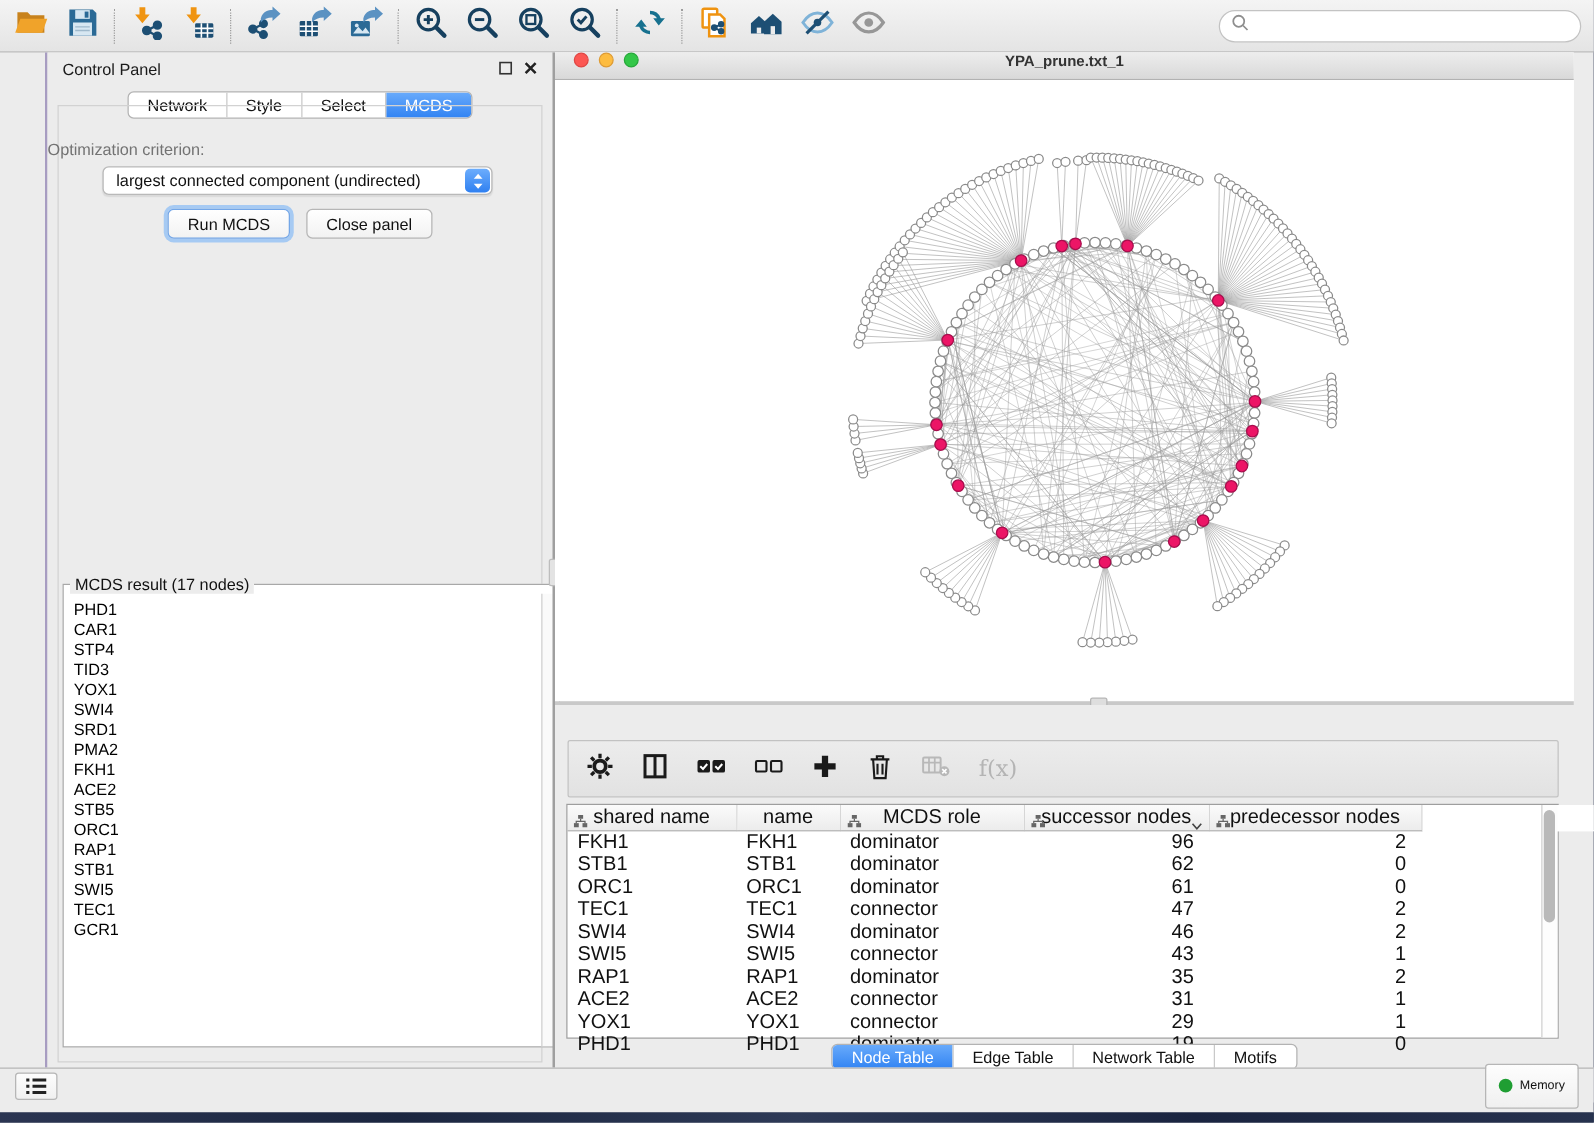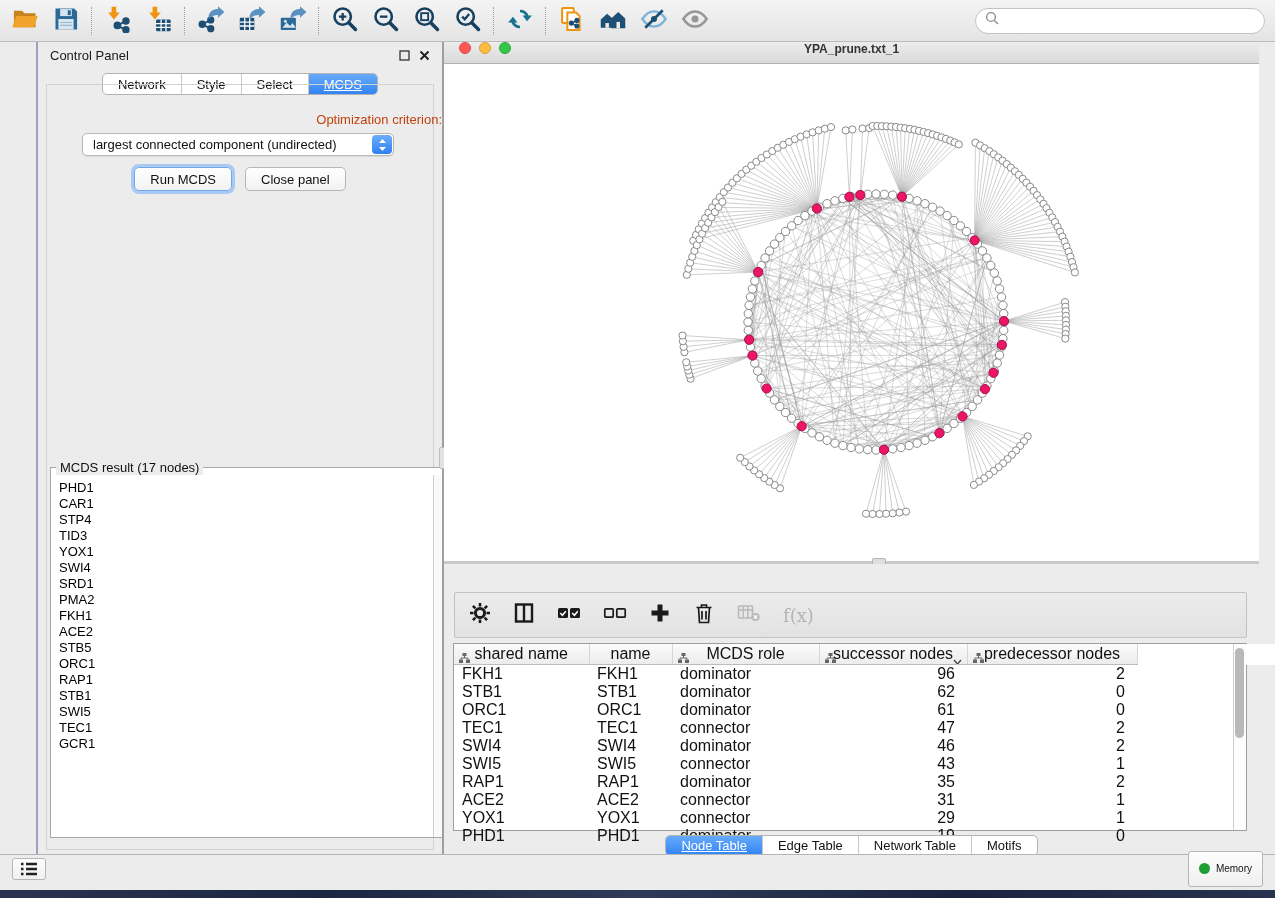--- a/index.html
+++ b/index.html
@@ -27,23 +27,23 @@
   .control-panel { position:absolute; left:2px; top:0; width:404px; height:100%; background:#ececec; }
   .panel-head { position:absolute; top:0; left:0; right:0; height:27px;
     display:flex; align-items:center; padding:0 12px; }
   .panel-head .ttl { font-size:13px; color:#1a1a1a; }
   .panel-head .winbtns { margin-left:auto; display:flex; gap:9px; align-items:center; }
   .tabrow { position:absolute; top:31px; left:0; right:0; display:flex; justify-content:center; }
   .seg { display:flex; border:1px solid #b3b3b3; border-radius:5px; overflow:hidden;
     background:#fff; height:22px; font-size:13px; }
   .seg > div { padding:3px 15px; border-left:1px solid #c9c9c9; color:#111; display:flex; align-items:center; }
   .seg > div:first-child { border-left:none; }
-  .seg > div.active { background:linear-gradient(#68aafb,#3284f3); color:#fff;text-decoration:underline; }
+  .seg > div.active { background:linear-gradient(#68aafb,#3284f3); color:#fff; }
   .pane { position:absolute; left:8px; right:8px; top:42px; bottom:12px; border:1px solid #d2d2d2; }
-  .opt-label { position:absolute; top:70px; left:0; right:0; text-align:right; font-size:13px; color:#c2410c; }
+  .opt-label { position:absolute; top:70px; left:0; right:0; text-align:left; font-size:13px; color:#737373; }
   .dropdown { position:absolute; top:91px; left:44px; width:312px; height:23px; background:#fff;
     border:1px solid #b9b9b9; border-radius:5px; font-size:13px; display:flex; align-items:center;
     padding-left:10px; color:#111; box-shadow:0 1px 1px rgba(0,0,0,.08); }
   .dropdown .stepper { position:absolute; right:1px; top:1px; bottom:1px; width:20px; border-radius:4px;
     background:linear-gradient(#6cadfc,#2f80f1); display:flex; flex-direction:column;
     align-items:center; justify-content:center; gap:2px; }
   .btnrow { position:absolute; top:125px; left:0; right:0; display:flex; justify-content:center; gap:13px; }
   .pbtn { height:24px; background:linear-gradient(#ffffff,#f2f2f2); border:1px solid #b6b6b6;
     border-radius:5px; font-size:13px; padding:0 15px; color:#111;
     font-family:"Liberation Sans",sans-serif; }

